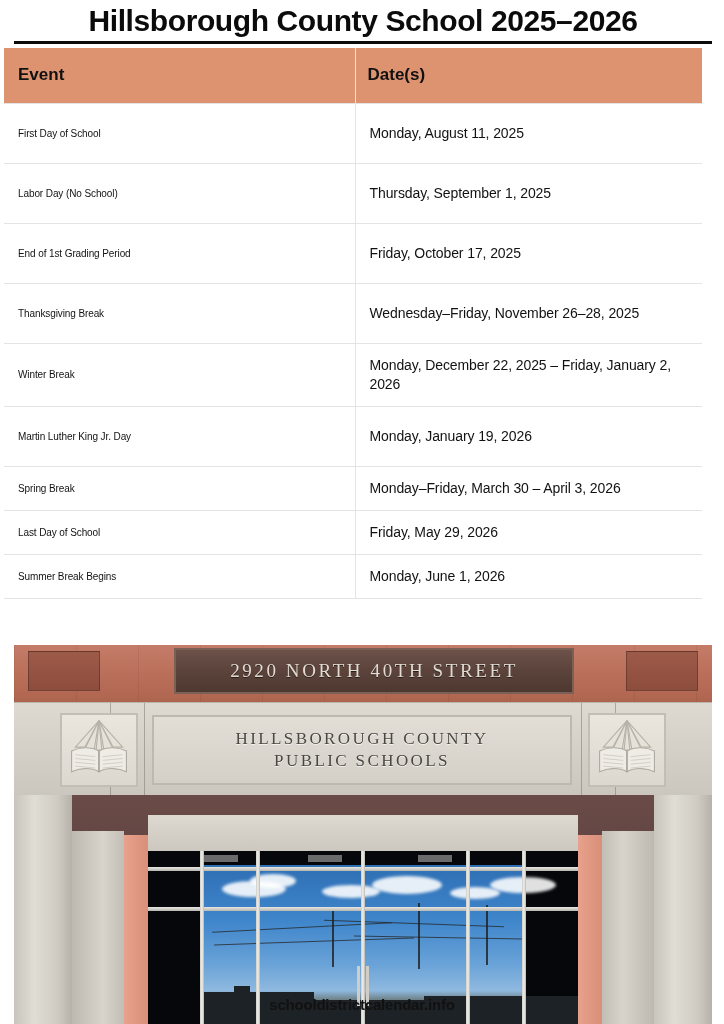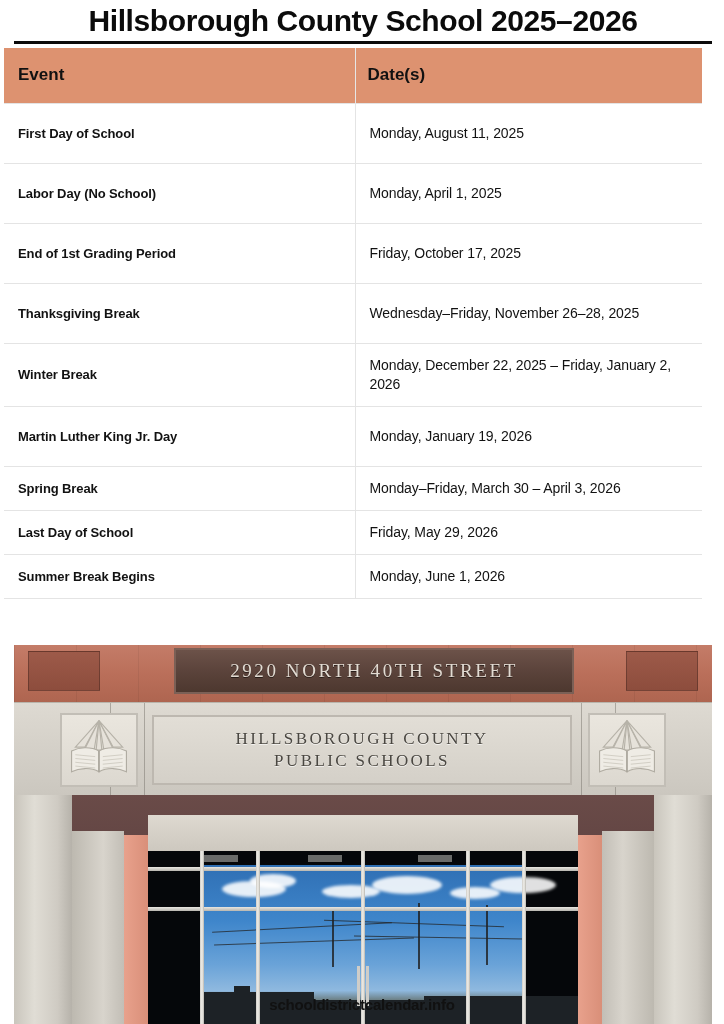--- a/index.html
+++ b/index.html
@@ -53,22 +53,22 @@
   .cal-table tbody td {
     border-top: 1px solid #e4e4e4;
     border-right: 1px solid #e4e4e4;
     padding: 12px 14px;
     vertical-align: middle;
     color: #121212;
   }
   .cal-table tbody td:last-child { border-right: none; }
 
   td.ev {
-    font-size: 13px;
-    font-weight: 700;
+    font-size: 10px;
+    font-weight: 400;
     letter-spacing: -0.1px;
   }
   td.dt {
     font-size: 14px;
     font-weight: 400;
     color: #1d1d1d;
     letter-spacing: -0.1px;
     line-height: 19px;
   }
   tr.tall td  { height: 60px; }
@@ -255,21 +255,21 @@
         <th>Date(s)</th>
       </tr>
     </thead>
     <tbody>
       <tr class="tall">
         <td class="ev">First Day of School</td>
         <td class="dt">Monday, August 11, 2025</td>
       </tr>
       <tr class="tall">
         <td class="ev">Labor Day (No School)</td>
-        <td class="dt">Monday, April 1, 2025</td>
+        <td class="dt">Thursday, September 1, 2025</td>
       </tr>
       <tr class="tall">
         <td class="ev">End of 1st Grading Period</td>
         <td class="dt">Friday, October 17, 2025</td>
       </tr>
       <tr class="tall">
         <td class="ev">Thanksgiving Break</td>
         <td class="dt">Wednesday–Friday, November 26–28, 2025</td>
       </tr>
       <tr class="xtall">

